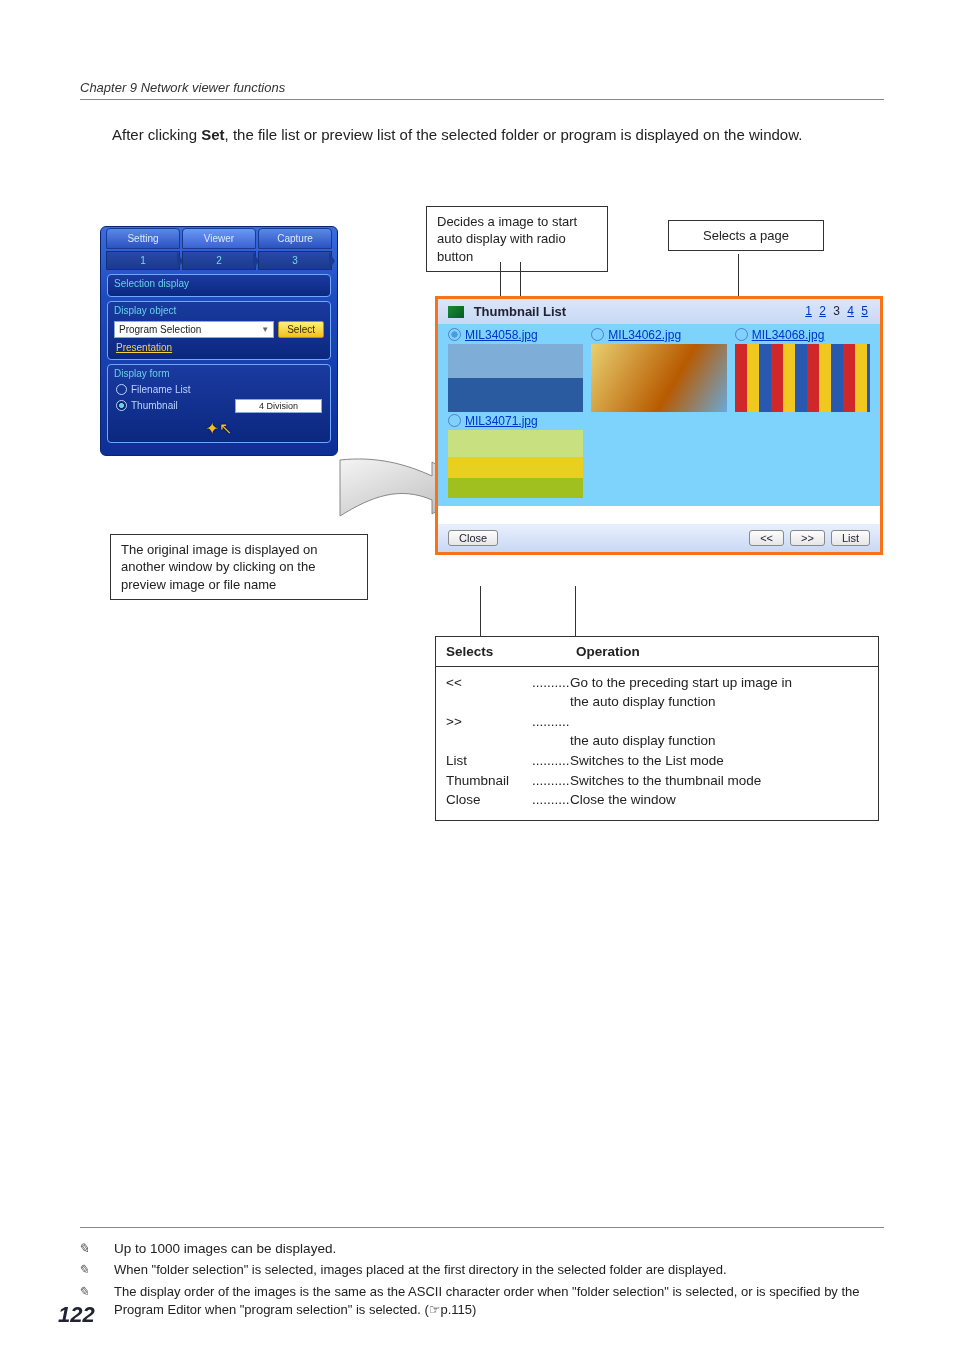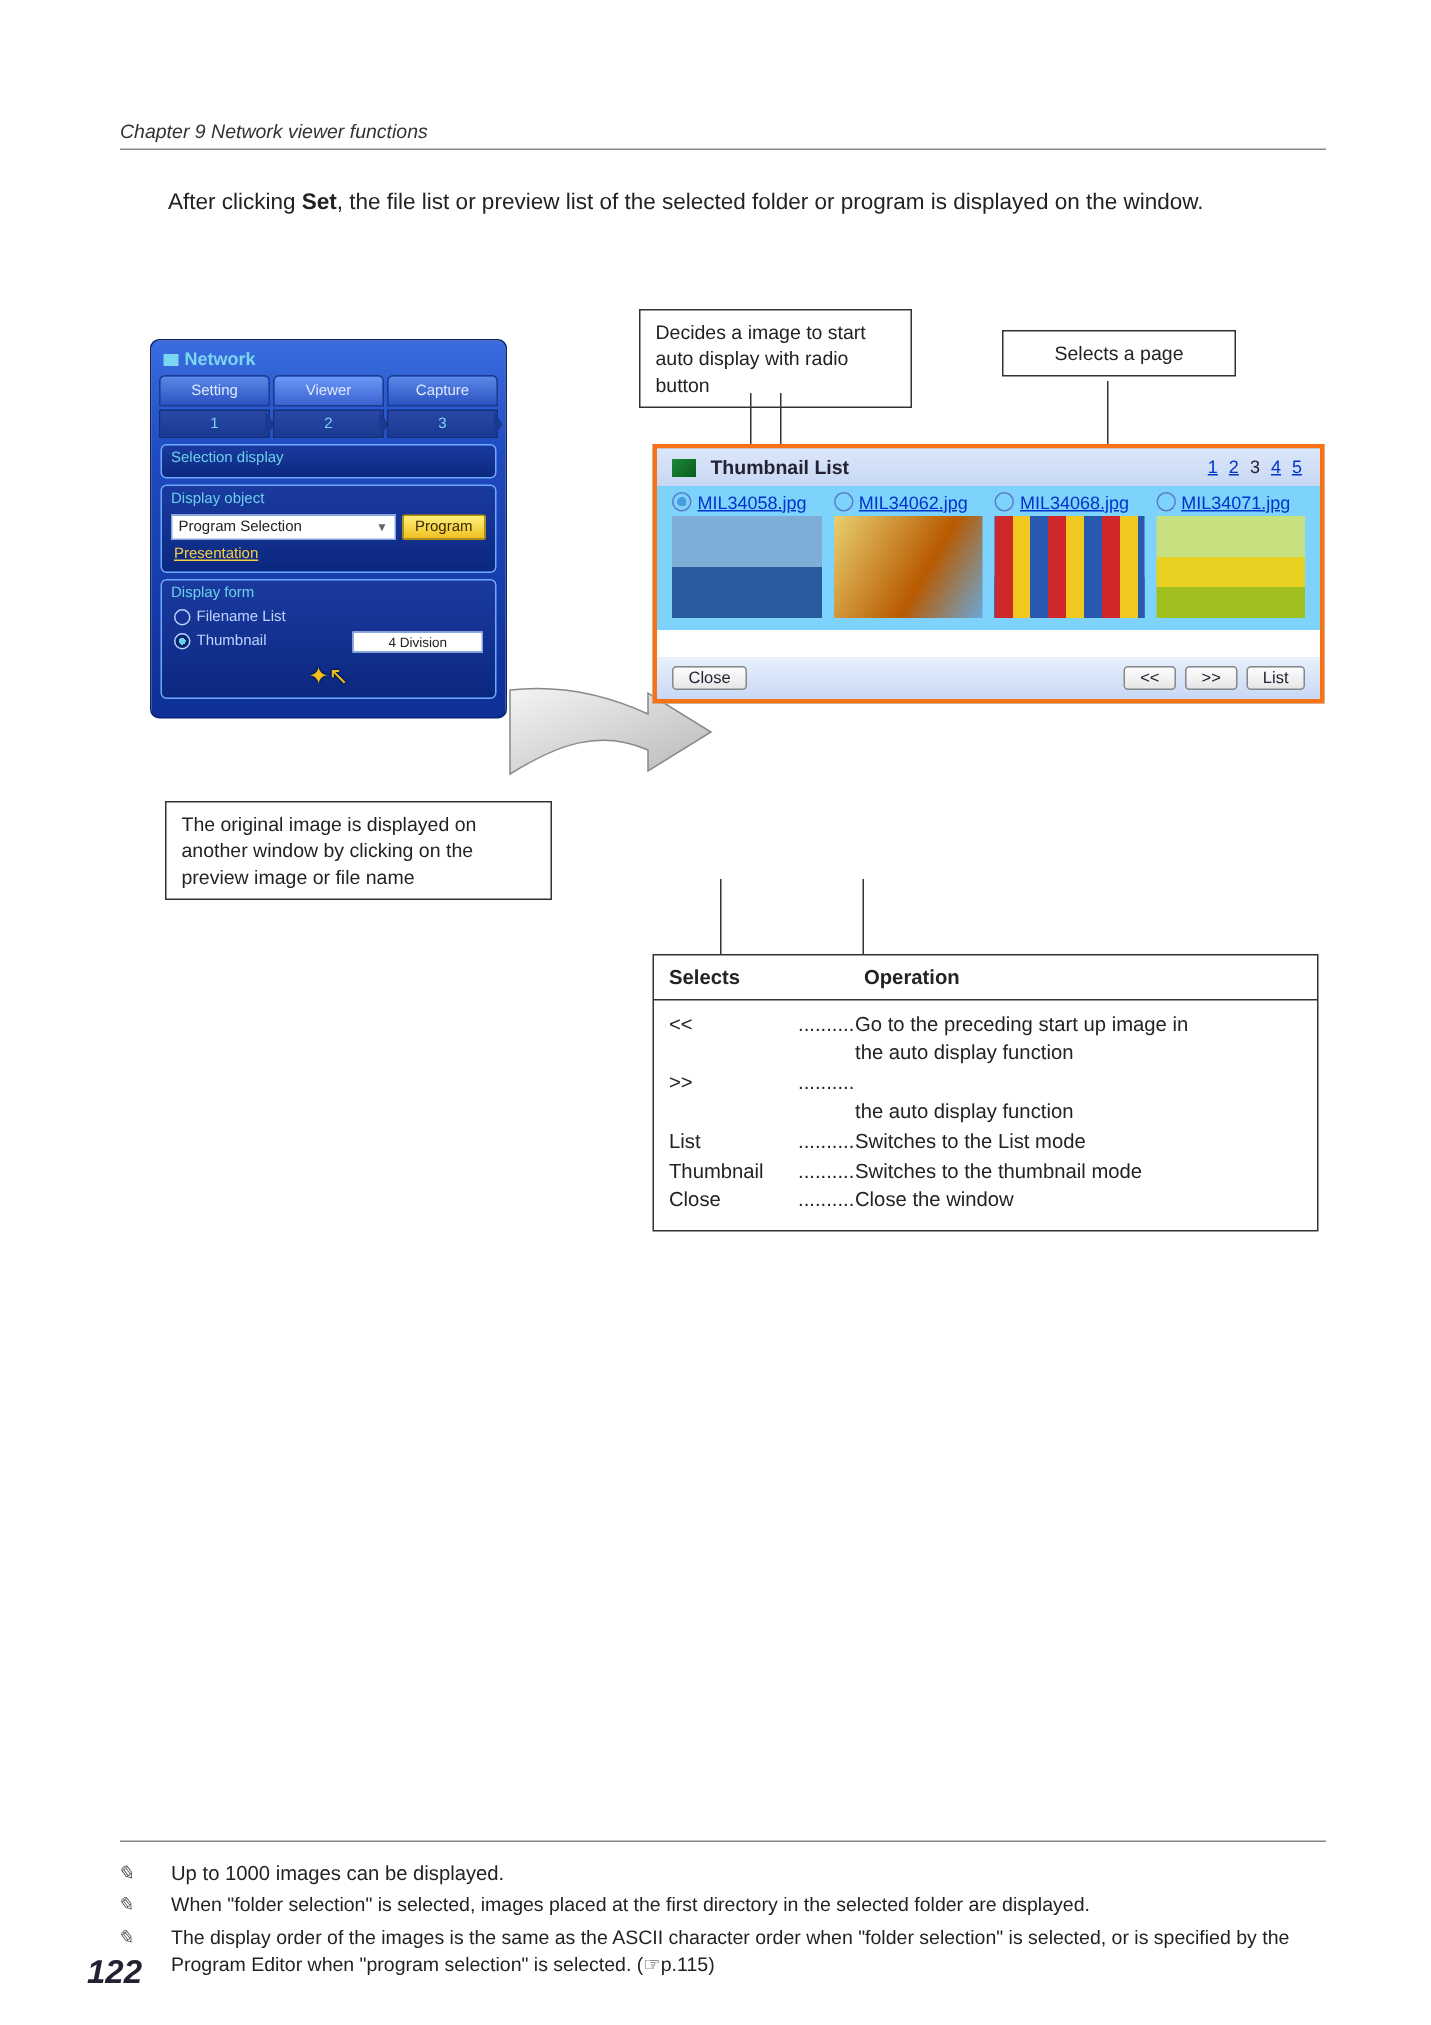--- a/index.html
+++ b/index.html
@@ -238,21 +238,21 @@
   .page-links { font-size: 12px; }
   .page-links a {
     color: #0033cc;
     text-decoration: underline;
     margin: 0 2px;
     cursor: pointer;
   }
   .page-links a.cur { color: #223; text-decoration: none; }
   .thumb-grid {
     display: grid;
-    grid-template-columns: 1fr 1fr 1fr 1fr;
+    grid-template-columns: 1fr 1fr 1fr;
     gap: 2px 8px;
     padding: 4px 10px 8px 10px;
   }
   .thumb-cell .fname-row {
     display: flex;
     align-items: center;
     gap: 4px;
     font-size: 12px;
   }
   .thumb-cell .fname-row a {
@@ -397,42 +397,41 @@
 
     <div class="callout-caption cap-radio">Decides a image to start auto display with radio button</div>
     <div class="callout-caption cap-page">Selects a page</div>
     <div class="callout-caption cap-orig">The original image is displayed on another window by clicking on the preview image or file name</div>
 
     <div class="callout-line" style="left:420px;top:56px;width:1px;height:40px;"></div>
     <div class="callout-line" style="left:658px;top:48px;width:1px;height:44px;"></div>
     <div class="callout-line" style="left:440px;top:56px;width:1px;height:70px;"></div>
 
     <div class="net-panel">
-      <div class="net-title">Network</div>
       <div class="net-tabs">
         <div class="net-tab">Setting</div>
         <div class="net-tab active">Viewer</div>
         <div class="net-tab">Capture</div>
       </div>
       <div class="sub-tabs">
         <div class="sub-tab">1</div>
         <div class="sub-tab">2</div>
         <div class="sub-tab">3</div>
       </div>
       <div class="section">
         <div class="section-hd">Selection display</div>
       </div>
       <div class="section">
         <div class="section-hd">Display object</div>
         <div class="dropdown-row">
           <div class="dropdown">
             <span>Program Selection</span>
             <span class="caret">▼</span>
           </div>
-          <div class="select-btn">Program</div>
+          <div class="select-btn">Select</div>
         </div>
         <div class="presentation">Presentation</div>
       </div>
       <div class="section">
         <div class="section-hd">Display form</div>
         <div class="radio-line">
           <span class="radio"></span>
           <span>Filename List</span>
         </div>
         <div class="radio-line">

